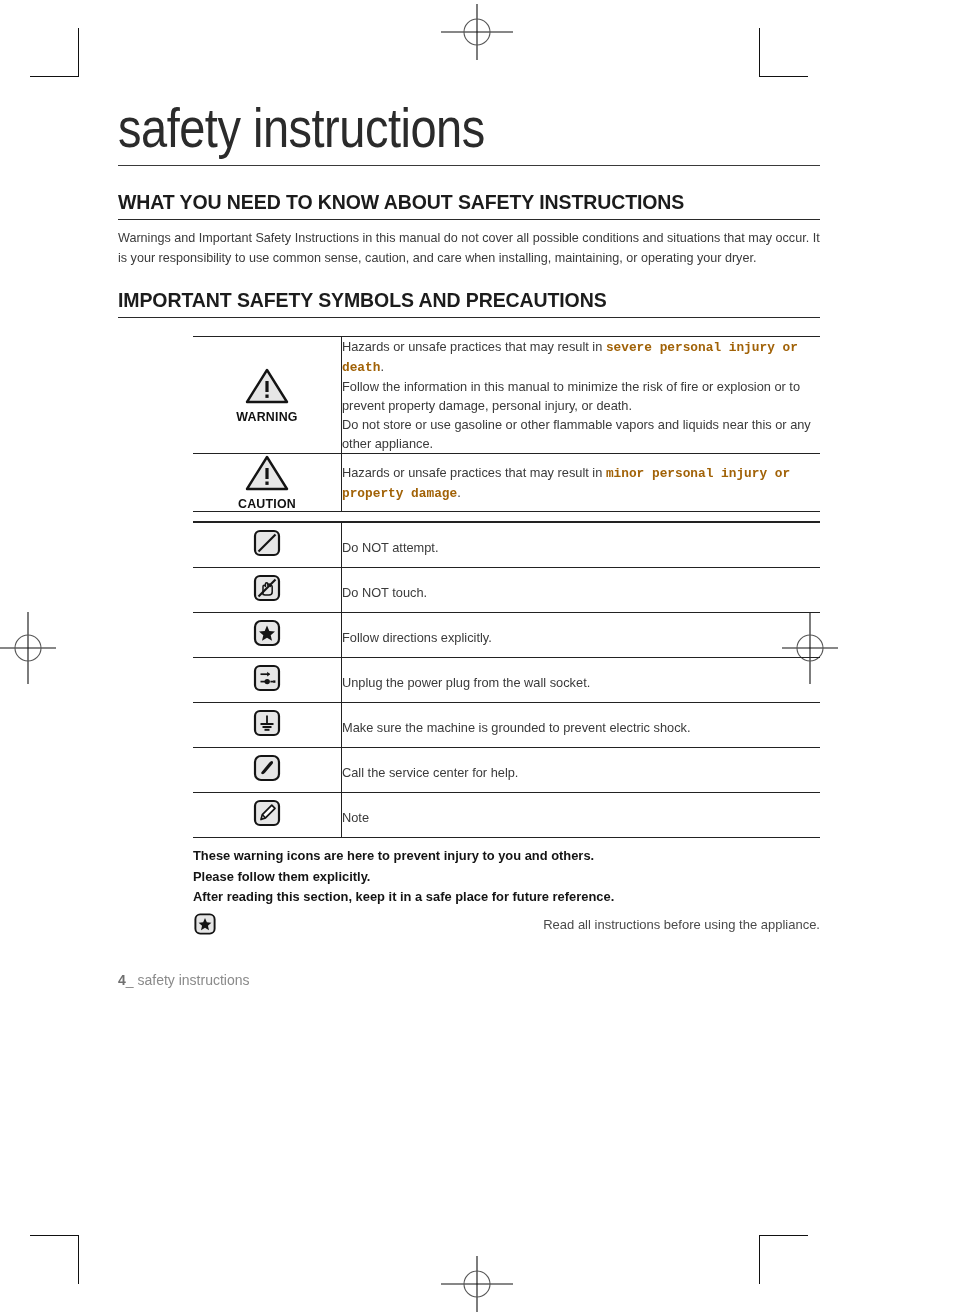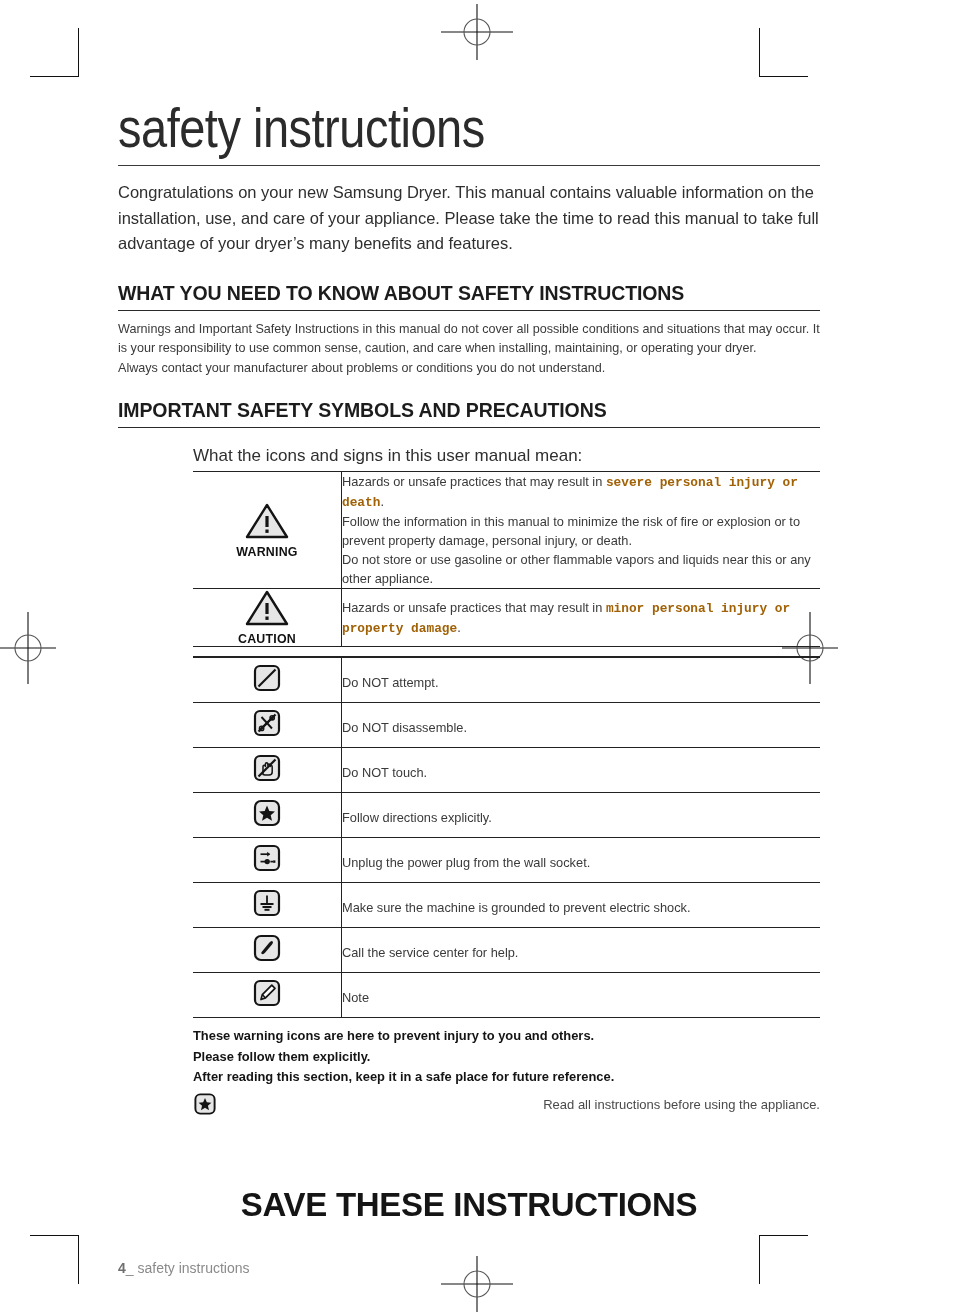--- a/index.html
+++ b/index.html
@@ -231,30 +231,27 @@
       <line x1="28" y1="0" x2="28" y2="72" stroke="#111" stroke-width="1.1"></line>
       <circle cx="28" cy="36" r="13" fill="none" stroke="#555" stroke-width="1.1"></circle>
     </svg>
   </div>
 
   <div class="content">
 
     <h1 class="page-title">safety instructions</h1>
     <div class="title-rule"></div>
 
-    <p class="intro">Congratulations on your new Samsung Dryer. This manual contains valuable information on the installation, use, and care of your appliance. Please take the time to read this manual to take full advantage of your dryer’s many benefits and features.</p>
 
     <h2 class="section">WHAT YOU NEED TO KNOW ABOUT SAFETY INSTRUCTIONS</h2>
     <p class="body-sm">Warnings and Important Safety Instructions in this manual do not cover all possible conditions and situations that may occur. It is your responsibility to use common sense, caution, and care when installing, maintaining, or operating your dryer.</p>
-    <p class="body-sm nomargin">Always contact your manufacturer about problems or conditions you do not understand.</p>
 
     <h2 class="section tight">IMPORTANT SAFETY SYMBOLS AND PRECAUTIONS</h2>
 
     <div class="table-wrap">
-      <div class="table-lead">What the icons and signs in this user manual mean:</div>
 
       <table class="symbols">
         <tbody>
 
           <tr>
             <td class="icon-cell">
               <span class="icon-center">
                 <svg width="44" height="38" viewBox="0 0 44 38">
                   <path d="M22 3 L42 35 L2 35 Z" fill="#e6e6e6" stroke="#141414" stroke-width="2.4" stroke-linejoin="round"></path>
                   <rect x="20.4" y="14" width="3.2" height="11" fill="#141414"></rect>
@@ -302,35 +299,20 @@
               <span class="icon-center">
                 <svg width="30" height="30" viewBox="0 0 30 30">
                   <rect x="3" y="3" width="24" height="24" rx="5" fill="#e6e6e6" stroke="#141414" stroke-width="2.2"></rect>
                   <line x1="6.5" y1="23.5" x2="23.5" y2="6.5" stroke="#141414" stroke-width="2.2"></line>
                 </svg>
               </span>
             </td>
             <td class="text-cell">Do NOT attempt.</td>
           </tr>
 
-          <tr class="icon-row">
-            <td class="icon-cell">
-              <span class="icon-center">
-                <svg width="30" height="30" viewBox="0 0 30 30">
-                  <rect x="3" y="3" width="24" height="24" rx="5" fill="#e6e6e6" stroke="#141414" stroke-width="2.2"></rect>
-                  <line x1="8" y1="22" x2="21" y2="9" stroke="#141414" stroke-width="1.9"></line>
-                  <path d="M9.5 9 L20 20.5" stroke="#141414" stroke-width="1.9"></path>
-                  <circle cx="20.2" cy="9.8" r="2.1" fill="none" stroke="#141414" stroke-width="1.6"></circle>
-                  <circle cx="9.6" cy="20.4" r="2.1" fill="none" stroke="#141414" stroke-width="1.6"></circle>
-                  <line x1="6.5" y1="23.5" x2="23.5" y2="6.5" stroke="#141414" stroke-width="2.2"></line>
-                </svg>
-              </span>
-            </td>
-            <td class="text-cell">Do NOT disassemble.</td>
-          </tr>
 
           <tr class="icon-row">
             <td class="icon-cell">
               <span class="icon-center">
                 <svg width="30" height="30" viewBox="0 0 30 30">
                   <rect x="3" y="3" width="24" height="24" rx="5" fill="#e6e6e6" stroke="#141414" stroke-width="2.2"></rect>
                   <path d="M11 21.5 L11 13.5 Q11 12.2 12.2 12.2 Q13.4 12.2 13.4 13.5 L13.4 11 Q13.4 9.8 14.6 9.8 Q15.8 9.8 15.8 11 L15.8 12.2 Q15.8 10.9 17 10.9 Q18.2 10.9 18.2 12.2 L18.2 13.6 Q18.2 12.6 19.2 12.6 Q20.2 12.6 20.2 13.8 L20.2 19 Q20.2 22 17 22 L13 22 Z" fill="none" stroke="#141414" stroke-width="1.5" stroke-linejoin="round"></path>
                   <line x1="6.5" y1="23.5" x2="23.5" y2="6.5" stroke="#141414" stroke-width="2.2"></line>
                 </svg>
               </span>
@@ -419,20 +401,19 @@
         <span>
           <svg width="24" height="24" viewBox="0 0 30 30">
             <rect x="3" y="3" width="24" height="24" rx="6" fill="#e6e6e6" stroke="#141414" stroke-width="2.4"></rect>
             <path d="M15 7.6 L17.3 12.9 L23 13.4 L18.7 17.2 L20 22.8 L15 19.8 L10 22.8 L11.3 17.2 L7 13.4 L12.7 12.9 Z" fill="#141414"></path>
           </svg>
         </span>
         <span class="txt">Read all instructions before using the appliance.</span>
       </div>
     </div>
 
-    <div class="save-banner">SAVE THESE INSTRUCTIONS</div>
 
     <div class="footer">
       <span class="pnum">4</span><span>_ </span><span>safety instructions</span>
     </div>
 
   </div>
 </div>
 
 </body></html>

